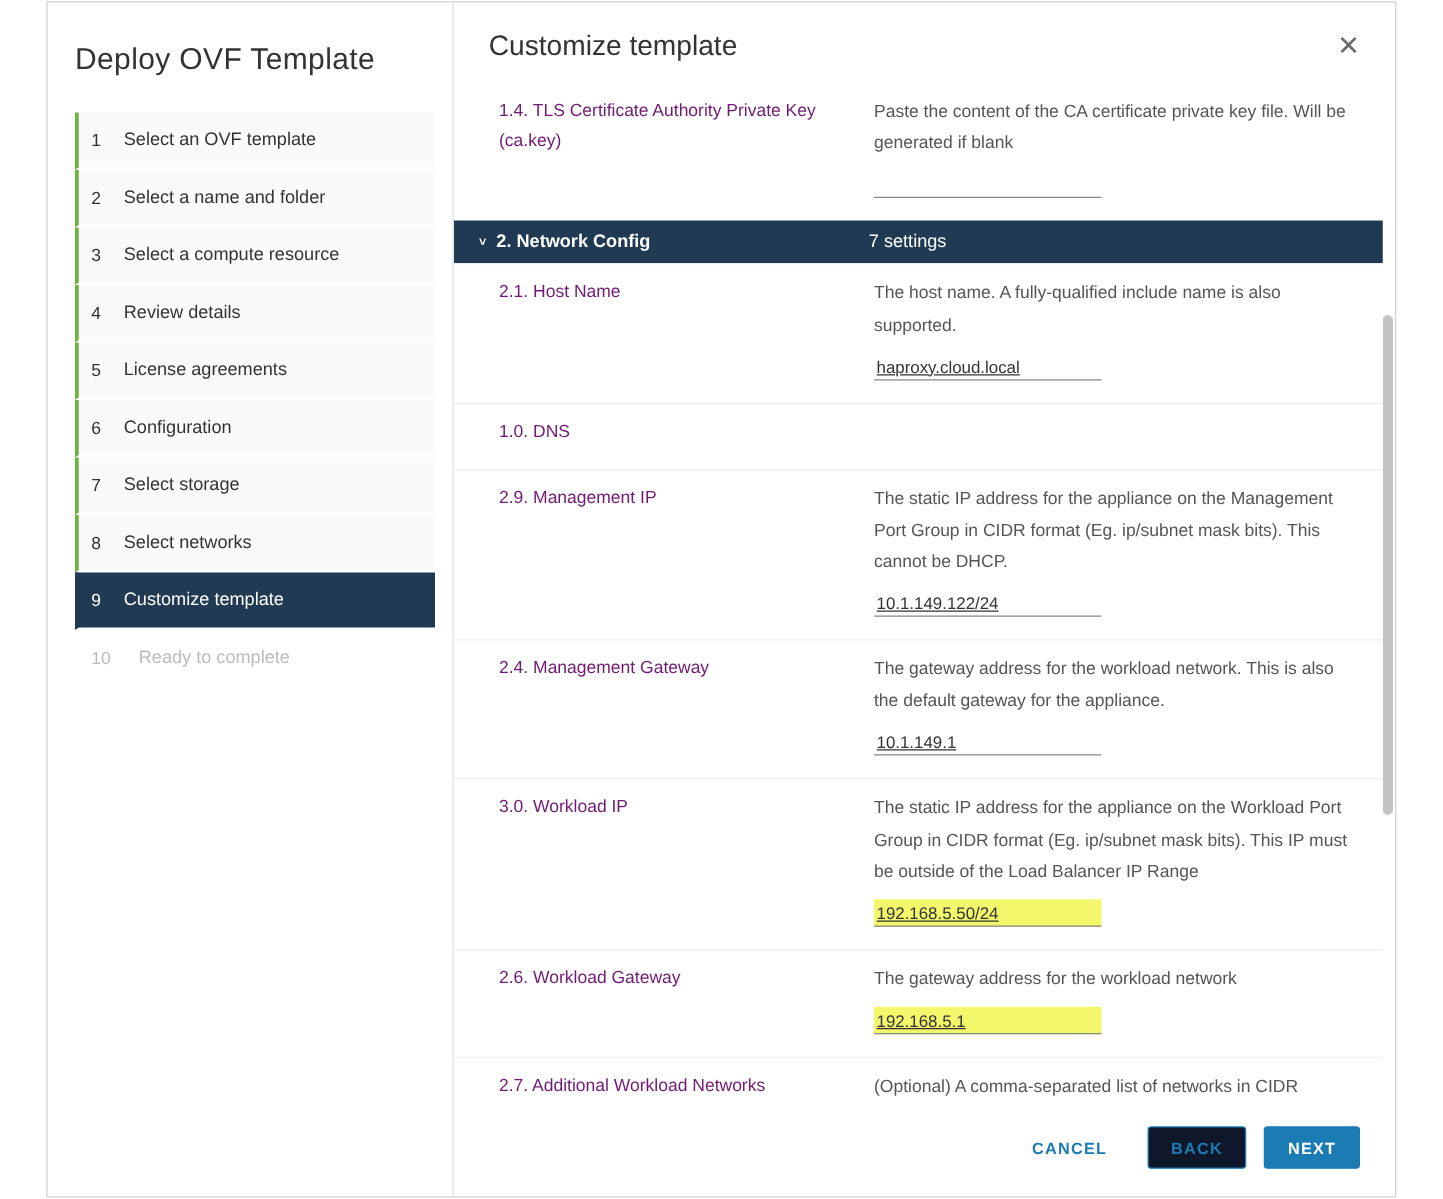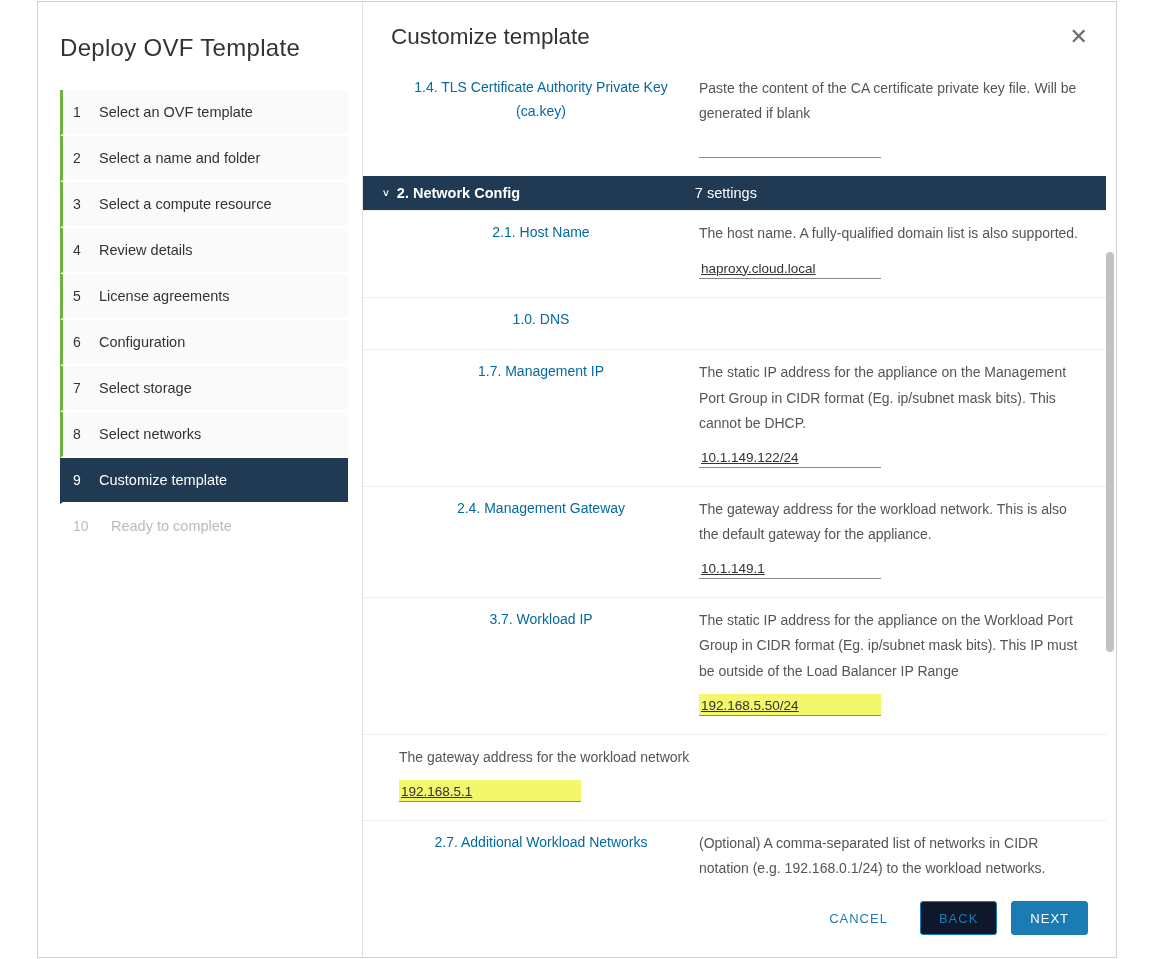--- a/index.html
+++ b/index.html
@@ -15,30 +15,30 @@
   .step-item.disabled { color: #bbb; cursor: default; gap: 12px; }
   .step-num { width: 20px; text-align: left; margin-right: 6px; font-size: 14px; }
   .step-label { }
   .main { flex: 1; display: flex; flex-direction: column; }
   .main-header { display: flex; align-items: center; justify-content: space-between; padding: 22px 28px 16px 28px; }
   .main-title { font-size: 22.5px; font-weight: 400; color: #333; }
   .close-btn { font-size: 22px; color: #6b6b6b; cursor: pointer; background: none; border: none; line-height: 1; }
   .content-scroll { flex: 1; overflow-y: auto; padding: 0 10px 0 0; }
   .content-inner { padding: 0 0 0 0; }
   .prop-row { display: flex; padding: 10px 0 18px 36px; border-top: 1px solid #eee; }
-  .prop-label { width: 300px; padding-right: 16px; color: #0369a1; font-size: 14px; line-height: 1.7; text-align: center; }
+  .prop-label { width: 300px; padding-right: 16px; color: #701a75; font-size: 14px; line-height: 1.7; }
   .prop-value { flex: 1; color: #555; font-size: 14px; line-height: 1.8; padding-right: 24px; }
   .form-input { width: 182px; border: none; border-bottom: 1px solid #888; font-size: 13.5px; padding: 4px 2px 2px 2px; color: #333; background: transparent; display: block; margin-top: 10px; font-family: inherit; text-decoration: underline; }
   .form-input.highlighted { background: #f3f76b; }
   .section-header { background: #1f3a52; color: #fff; display: flex; align-items: center; height: 34px; padding: 0 20px; font-size: 14.5px; font-weight: 600; }
   .section-caret { margin-right: 8px; font-size: 10px; }
   .section-title { flex: 0 0 298px; }
   .section-count { font-weight: 400; }
   .footer { border-top: 1px solid transparent; padding: 22px 28px; display: flex; justify-content: flex-end; gap: 14px; }
-  .btn { font-size: 13px; font-weight: 400; letter-spacing: 1px; height: 34px; padding: 0 18px; border-radius: 3px; cursor: pointer; text-transform: uppercase; }
+  .btn { font-size: 13px; font-weight: 700; letter-spacing: 1px; height: 34px; padding: 0 18px; border-radius: 3px; cursor: pointer; text-transform: uppercase; }
   .btn-link { background: none; border: none; color: #1b7bb3; }
   .btn-outline { background: #0f172a; border: 1px solid #1b7bb3; color: #1b7bb3; }
   .btn-primary { background: #1b7bb3; border: 1px solid #1b7bb3; color: #fff; }
   .scrollbar-track { position: absolute; right: 2px; top: 52px; width: 8px; height: 850px; background: transparent; }
   .scrollbar-thumb { position: absolute; right: 2px; top: 250px; width: 8px; height: 400px; background: #c2c2c2; border-radius: 4px; }
   
   .content-scroll::-webkit-scrollbar { width: 0; }
 </style>
 </head>
 <body>
@@ -112,54 +112,55 @@
 
         <div class="section-header">
           <span class="section-caret">˅</span>
           <span class="section-title">2. Network Config</span>
           <span class="section-count">7 settings</span>
         </div>
 
         <div class="prop-row">
           <div class="prop-label">2.1. Host Name</div>
           <div class="prop-value">
-            <span>The host name. A fully-qualified domain list is also supported.</span>
+            <span>The host name. A fully-qualified include name is also supported.</span>
             <input class="form-input" value="haproxy.cloud.local" style="">
           </div>
         </div>
 
         <div class="prop-row">
           <div class="prop-label">1.0. DNS</div>
         </div>
 
         <div class="prop-row">
-          <div class="prop-label">1.7. Management IP</div>
+          <div class="prop-label">2.9. Management IP</div>
           <div class="prop-value">
             <span>The static IP address for the appliance on the Management Port Group in CIDR format (Eg. ip/subnet mask bits). This cannot be DHCP.</span>
             <input class="form-input" value="10.1.149.122/24" style="">
           </div>
         </div>
 
         <div class="prop-row">
           <div class="prop-label">2.4. Management Gateway</div>
           <div class="prop-value">
             <span>The gateway address for the workload network. This is also the default gateway for the appliance.</span>
             <input class="form-input" value="10.1.149.1" style="">
           </div>
         </div>
 
         <div class="prop-row">
-          <div class="prop-label">3.7. Workload IP</div>
+          <div class="prop-label">3.0. Workload IP</div>
           <div class="prop-value">
             <span>The static IP address for the appliance on the Workload Port Group in CIDR format (Eg. ip/subnet mask bits). This IP must be outside of the Load Balancer IP Range</span>
             <input class="form-input highlighted" value="192.168.5.50/24" style="">
           </div>
         </div>
 
         <div class="prop-row">
+          <div class="prop-label">2.6. Workload Gateway</div>
           <div class="prop-value">
             <span>The gateway address for the workload network</span>
             <input class="form-input highlighted" value="192.168.5.1" style="">
           </div>
         </div>
 
         <div class="prop-row">
           <div class="prop-label">2.7. Additional Workload Networks</div>
           <div class="prop-value">
             <span>(Optional) A comma-separated list of networks in CIDR notation (e.g. 192.168.0.1/24) to the workload networks. These networks must be routable via the Workload Gateway. This list must not include the primary workload network.</span>

